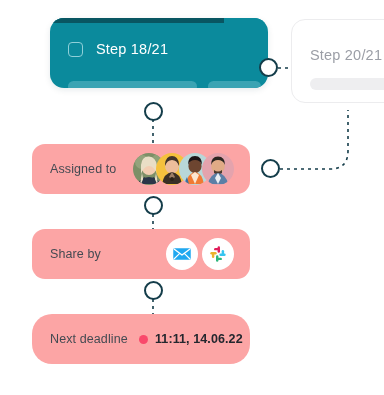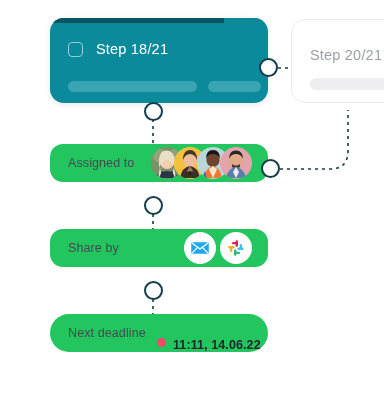--- a/index.html
+++ b/index.html
@@ -30,21 +30,21 @@
     pointer-events: none;
     z-index: 1;
   }
 
   
   .active-card {
     position: absolute;
     left: 50px;
     top: 18px;
     width: 218px;
-    height: 85px;
+    height: 70px;
     background: #0b8a9c;
     border-radius: 14px;
     overflow: hidden;
     box-shadow: 0 2px 6px rgba(16,58,66,0.10);
     z-index: 3;
   }
   .active-card-progress-track {
     position: absolute;
     left: 0; top: 0;
     width: 100%;
@@ -132,24 +132,24 @@
     top: 58px;
     width: 112px;
     height: 12px;
     border-radius: 6px;
     background: #eeeef0;
   }
 
   
   .info-row {
     position: absolute;
-    left: 50px;
+    left: 32px;
     width: 218px;
-    height: 38px;
-    background: #22c55e;
+    height: 50px;
+    background: #fca5a5;
     border-radius: 13px;
     z-index: 3;
   }
   .info-row-label {
     position: absolute;
     left: 18px;
     top: 50%;
     transform: translateY(-50%);
     color: #444a52;
     font-size: 12.5px;
@@ -201,23 +201,23 @@
     flex: 0 0 auto;
   }
 
   
   .deadline-value {
     position: absolute;
     left: 107px;
     top: 50%;
     transform: translateY(-50%);
     display: flex;
+    align-items: center;
     gap: 7px;
     white-space: nowrap;
-    margin-top: 12px;
   }
   .deadline-dot {
     width: 9px;
     height: 9px;
     border-radius: 50%;
     background: #f9496b;
     flex: 0 0 auto;
   }
   .deadline-text {
     color: #23272e;

